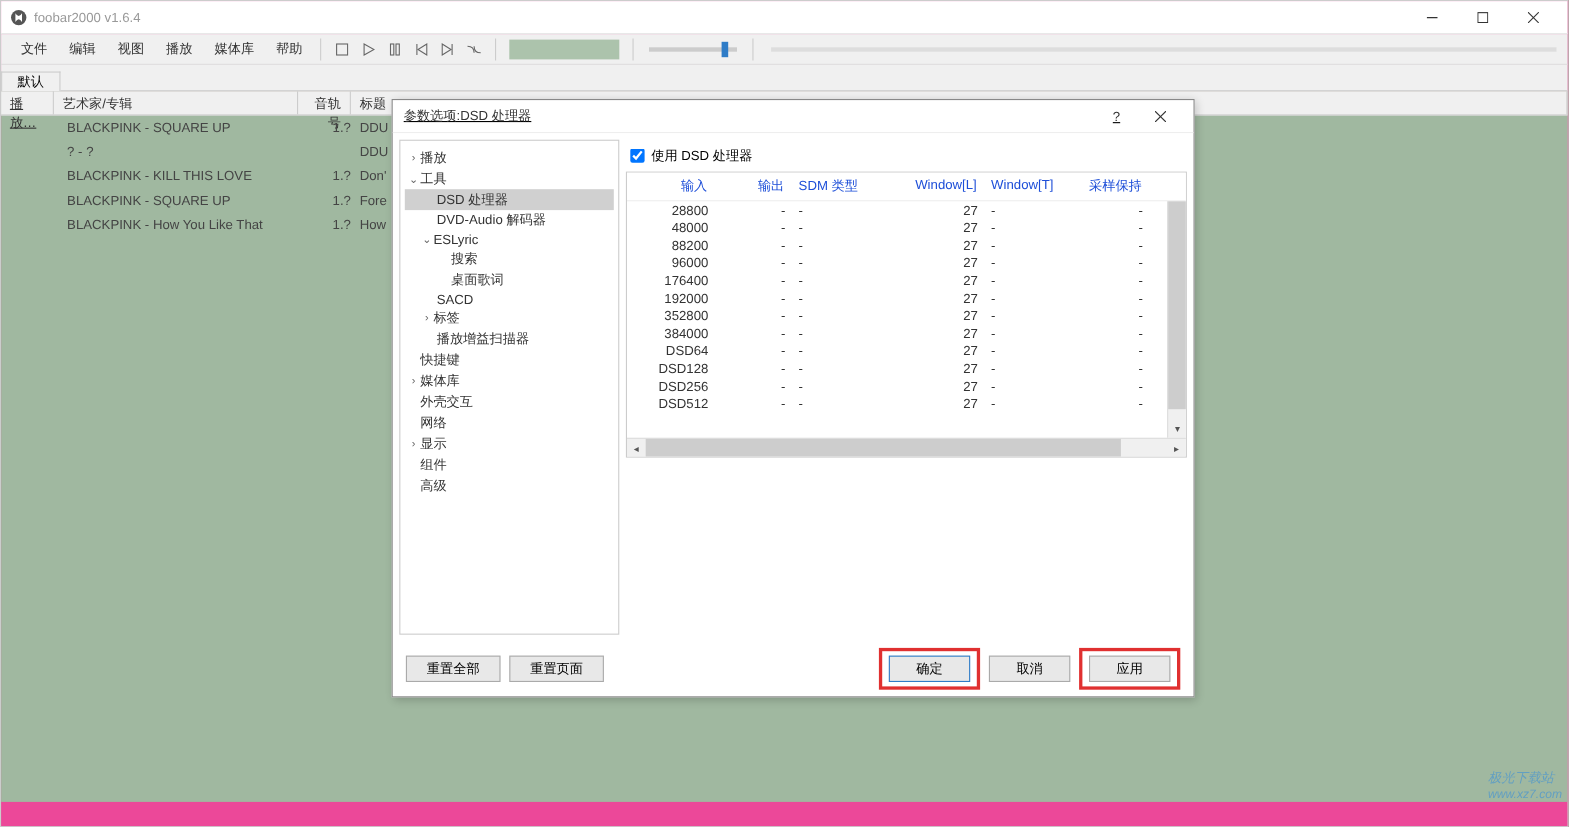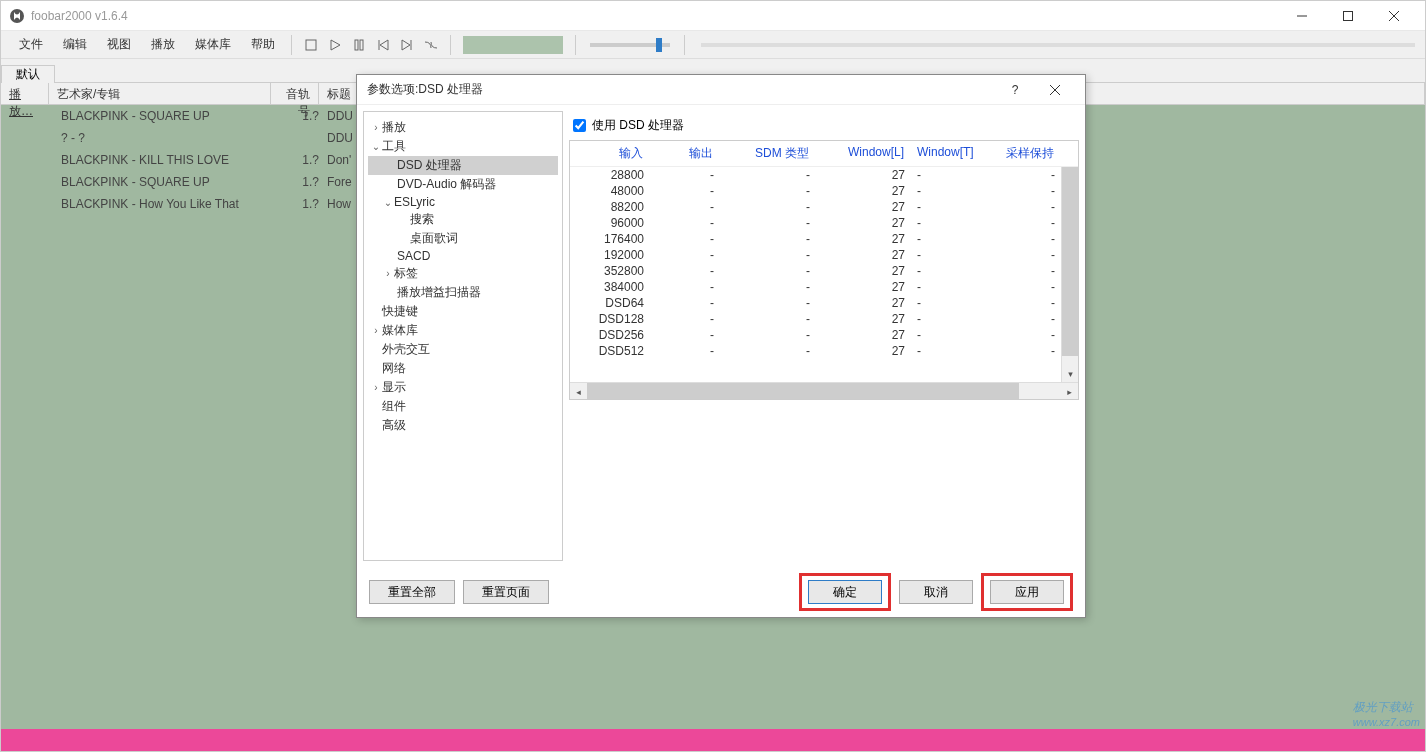--- a/index.html
+++ b/index.html
@@ -39,21 +39,21 @@
 .pl-row { height: 22px; display: flex; align-items: center; color: #444; }
 .pl-row .c1 { width: 52px; }
 .pl-row .c2 { width: 222px; padding-left: 8px; }
 .pl-row .c3 { width: 48px; text-align: right; padding-right: 4px; }
 .pl-row .c4 { padding-left: 4px; }
 
 .status-bar { position: absolute; bottom: 0; left: 0; right: 0; height: 22px; background: #f0f0f0; border-top: 1px solid #ccc; padding: 3px 8px; color: #333; display:flex; }
 .status-sep { width:1px; background:#ccc; margin: -3px 8px; }
 
 
-.dialog { position: absolute; left: 356px; top: 74px; width: 730px; height: 544px; background: #fff; border: 1px solid #888; box-shadow: 2px 2px 8px rgba(0,0,0,0.2); }
+.dialog { position: absolute; left: 356px; top: 90px; width: 730px; height: 544px; background: #fff; border: 1px solid #888; box-shadow: 2px 2px 8px rgba(0,0,0,0.2); text-decoration: underline; }
 .dlg-titlebar { height: 30px; display: flex; align-items: center; padding: 0 10px; border-bottom: 1px solid #eee; }
 .dlg-title { flex: 1; color: #333; }
 .dlg-tbbtn { width: 40px; height: 30px; display: flex; align-items: center; justify-content: center; cursor: pointer; color: #333; }
 
 .dlg-body { position: absolute; top: 30px; left: 0; right: 0; bottom: 50px; display: flex; padding: 6px; gap: 6px; }
 .tree-panel { width: 200px; border: 1px solid #ccc; background: #fff; padding: 6px 4px; overflow: auto; }
 .tree-item { padding: 1px 2px; color: #333; white-space: nowrap; cursor: pointer; display:flex; align-items:center; }
 .tree-item .exp { width: 12px; text-align:center; color:#666; font-size:10px; }
 .tree-selected { background: #d0d0d0; }
 .tree-indent-1 { padding-left: 14px; }
@@ -65,21 +65,21 @@
 .checkbox-row input { width: 13px; height: 13px; }
 
 .data-table { flex: 0 0 auto; border: 1px solid #ccc; height: 260px; display:flex; flex-direction:column; }
 .dt-header { display: flex; background: #fff; border-bottom: 1px solid #eee; }
 .dt-header .dtc { padding: 4px 6px; text-align: right; color: #1d4ed8; border-right: 1px solid transparent; }
 .dt-body { flex:1; overflow:hidden; }
 .dt-row { display: flex; }
 .dt-row .dtc { padding: 1px 6px; text-align: right; color: #333; }
 .dtc.c-input { width: 80px; }
 .dtc.c-output { width: 70px; }
-.dtc.c-sdm { width: 80px; text-align:right;margin-left:16px; }
+.dtc.c-sdm { width: 80px; text-align:left; }
 .dtc.c-winl { width: 95px; }
 .dtc.c-wint { width: 70px; text-align:left; }
 .dtc.c-hold { width: 80px; }
 .dt-hscroll { height: 17px; background: #f0f0f0; border-top: 1px solid #ddd; position:relative; }
 .dt-hscroll .thumb { position:absolute; left:0; top:0; height:100%; width:85%; background: #cdcdcd; }
 .dt-hscroll .arrow { position:absolute; top:0; width:17px; height:17px; display:flex; align-items:center; justify-content:center; font-size:9px; color:#555; }
 .dt-hscroll .arrow.r { right:0; }
 .dt-vscroll { width:17px; background:#f0f0f0; border-left:1px solid #ddd; position:relative; }
 .dt-vscroll .thumb { position:absolute; top:0; left:0; width:100%; height:88%; background:#cdcdcd; }
 .dt-vscroll .arrow { position:absolute; left:0; width:17px; height:17px; display:flex; align-items:center; justify-content:center; font-size:9px; color:#555; }

